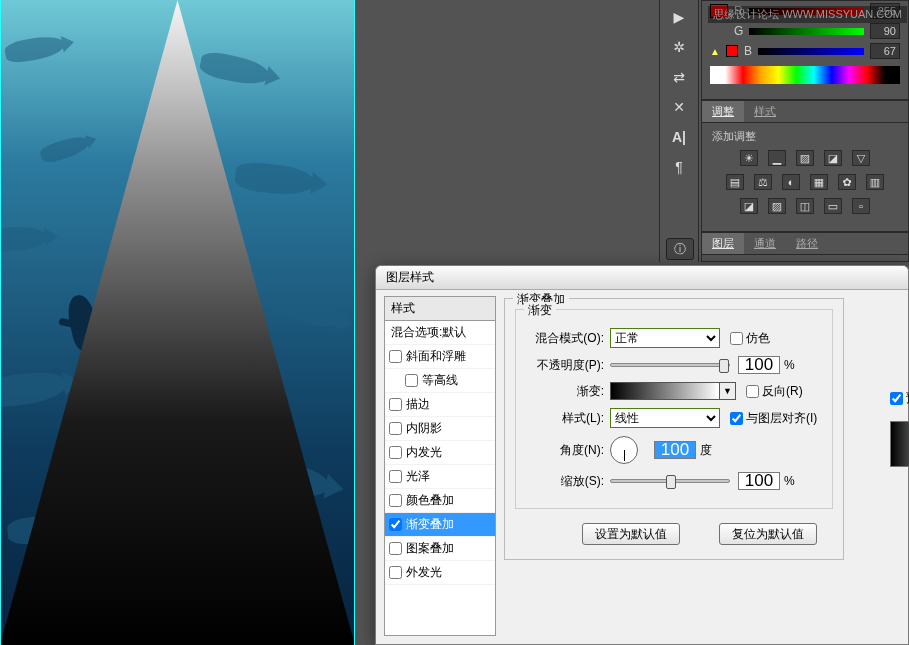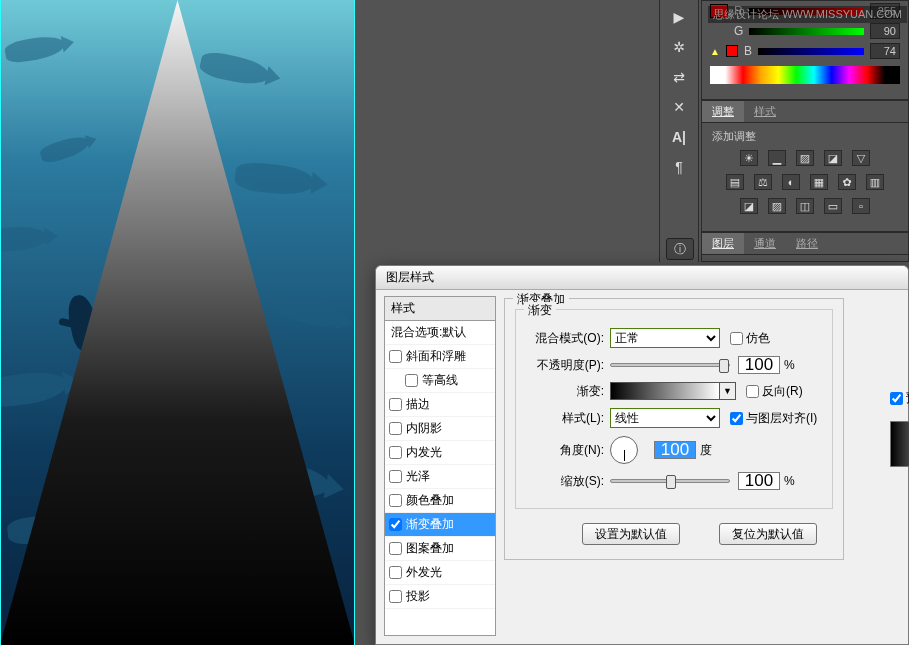--- a/index.html
+++ b/index.html
@@ -141,21 +141,21 @@
     <div style="width:18px"></div>
     <span>G</span>
     <div class="bar g"></div>
     <div class="num">90</div>
   </div>
   <div class="clab">
     <span style="color:#ff5;font-size:10px;">▲</span>
     <div class="sq" style="background:#ff0000;width:12px;height:12px;"></div>
     <span>B</span>
     <div class="bar b"></div>
-    <div class="num">74</div>
+    <div class="num">67</div>
   </div>
   <div class="huebar"></div>
 </div>
 
 <div class="panel-adj">
   <div class="tabs">
     <div class="ptab active">调整</div>
     <div class="ptab">样式</div>
   </div>
   <div class="adj-body">
@@ -234,24 +234,20 @@
             <input type="checkbox" checked="" style="">
             <span>渐变叠加</span>
           </div>
         <div class="style-item">
             <input type="checkbox" style="">
             <span>图案叠加</span>
           </div>
         <div class="style-item">
             <input type="checkbox" style="">
             <span>外发光</span>
-          </div>
-        <div class="style-item">
-            <input type="checkbox" style="">
-            <span>投影</span>
           </div>
       </div>
     </div>
 
     <div class="opts-col">
       <div class="fieldset">
         <div class="legend">渐变叠加</div>
         <div class="subfield">
           <div class="legend">渐变</div>
 

